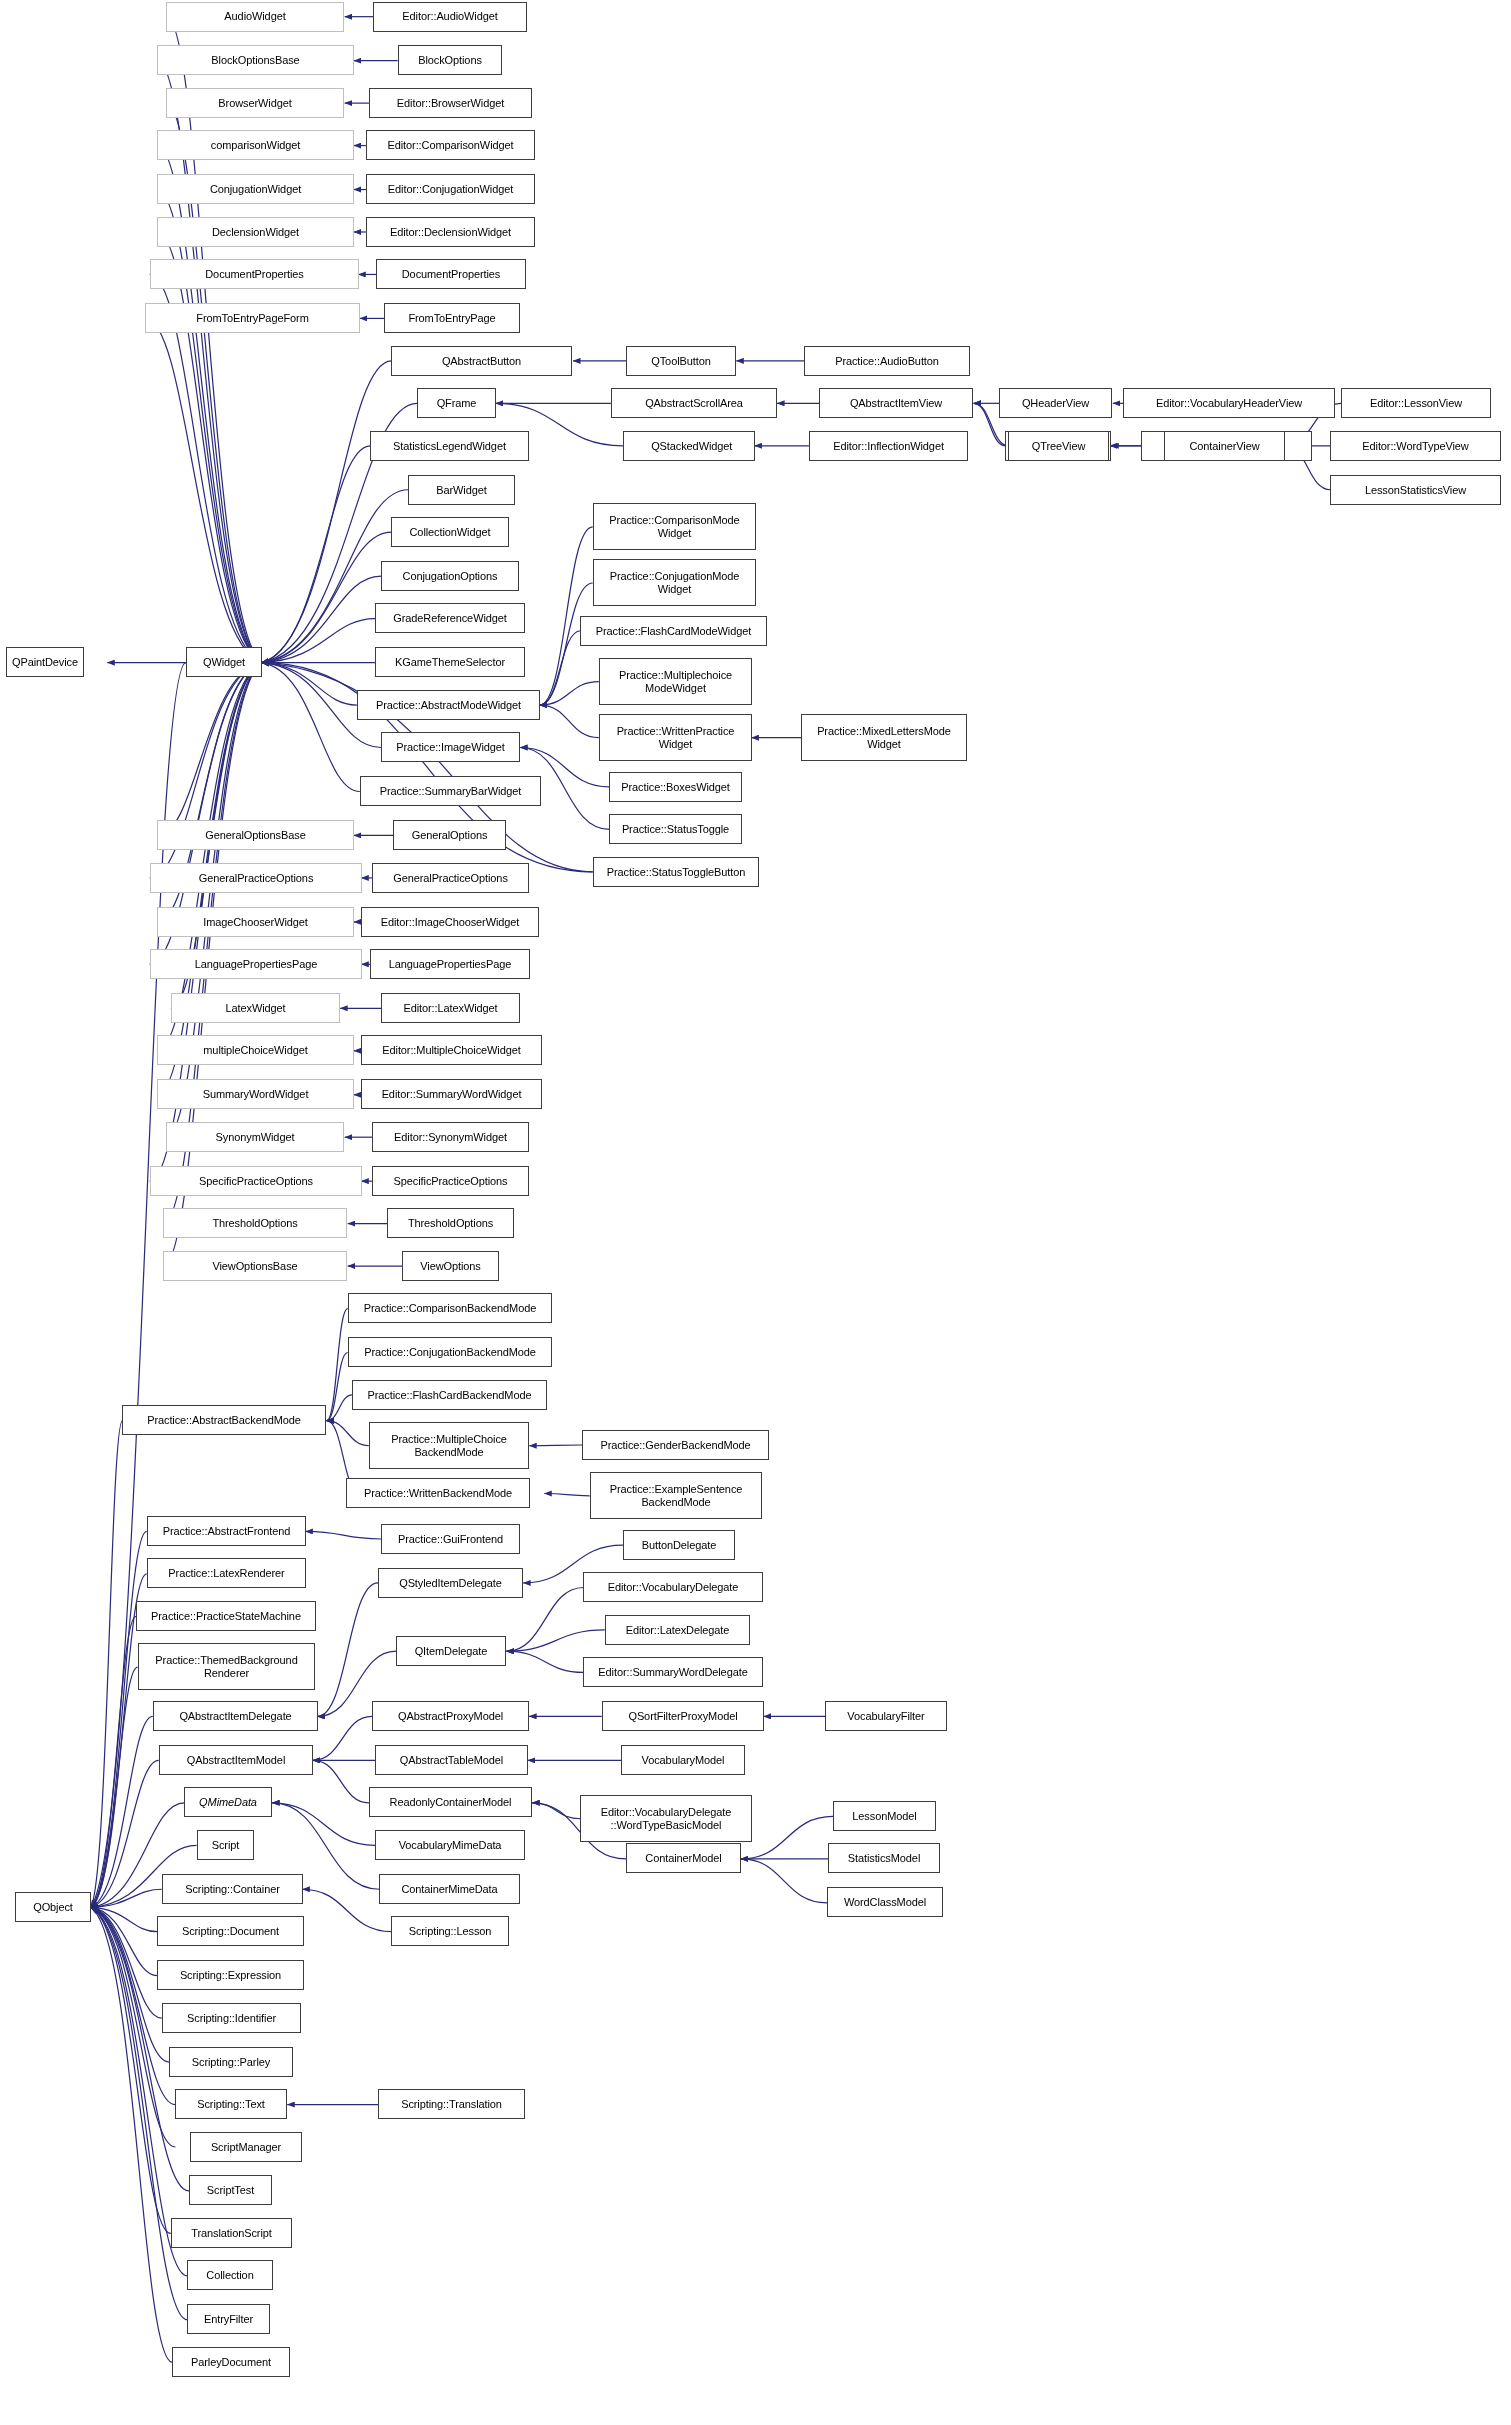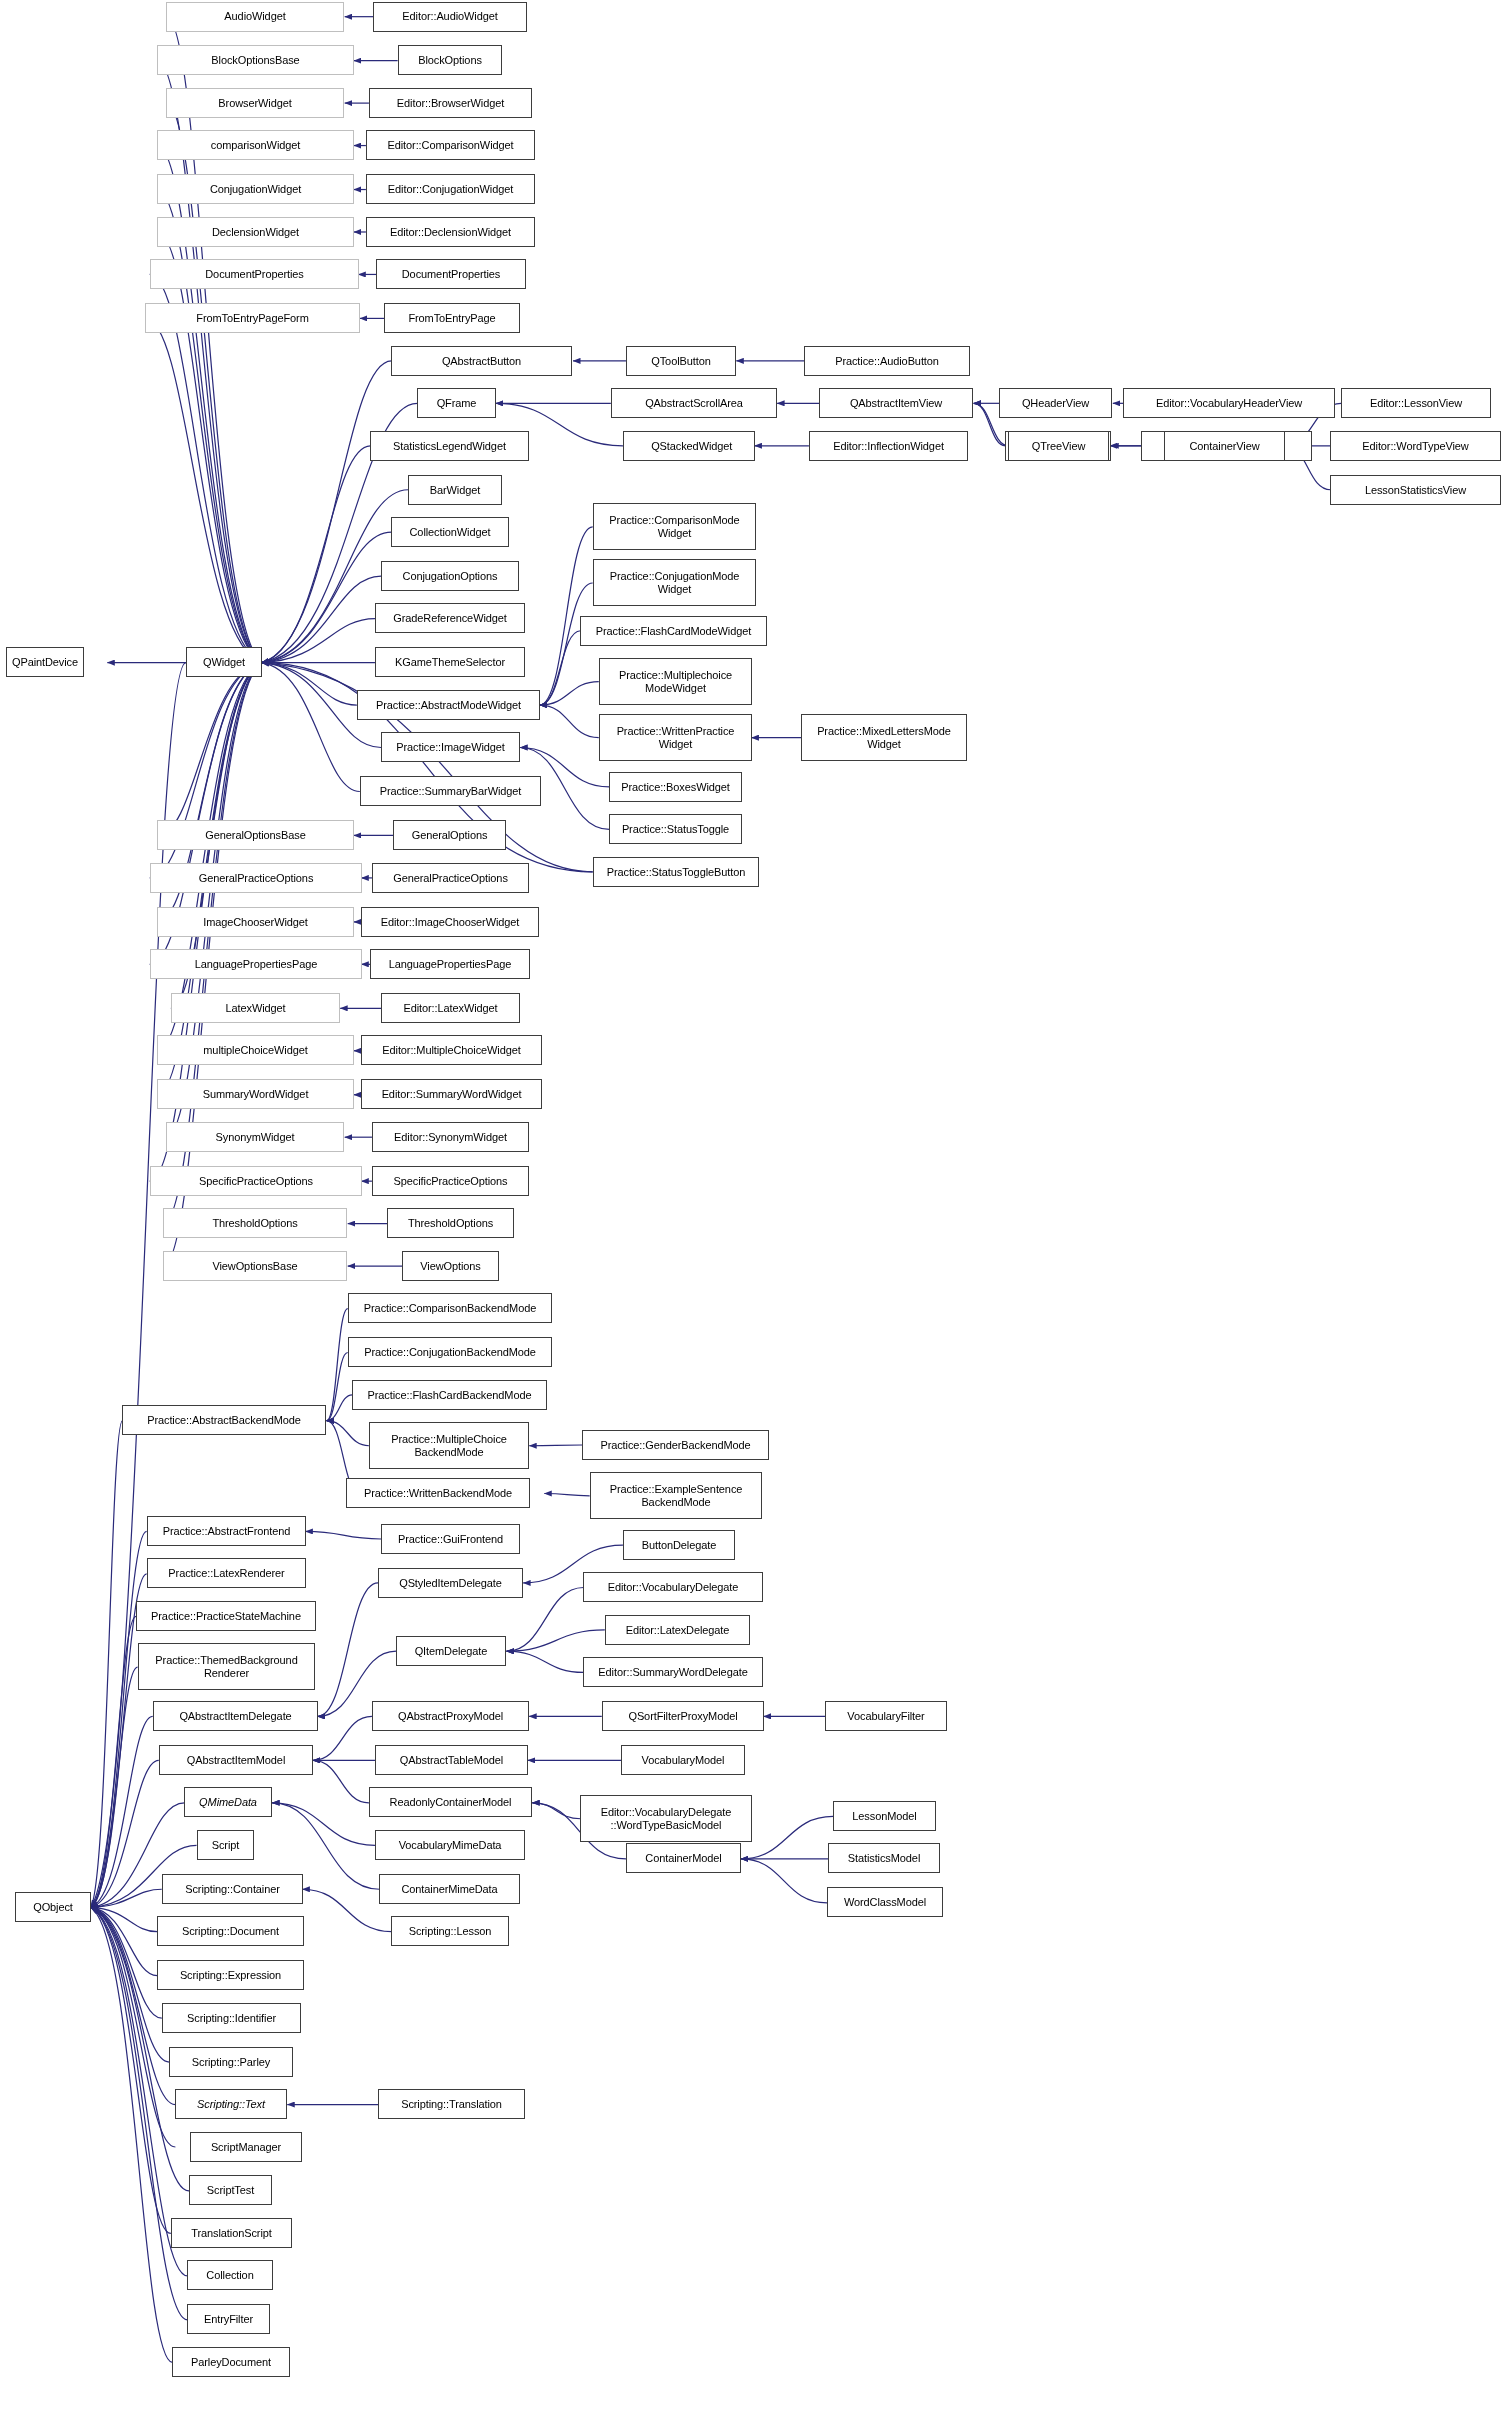--- a/index.html
+++ b/index.html
@@ -205,21 +205,21 @@
       <div class="node dark" style="left: 1005px; top: 431px; width: 106px; height: 30px;"><span>QTableView</span></div>
       <div class="node dark" style="left: 1141px; top: 431px; width: 171px; height: 30px;"><span>Editor::VocabularyView</span></div>
       <div class="node dark" style="left: 1341px; top: 388px; width: 150px; height: 30px;"><span>Editor::LessonView</span></div>
       <div class="node dark" style="left: 370px; top: 431px; width: 159px; height: 30px;"><span>StatisticsLegendWidget</span></div>
       <div class="node dark" style="left: 623px; top: 431px; width: 132px; height: 30px; padding-left: 8px;"><span>QStackedWidget</span></div>
       <div class="node dark" style="left: 809px; top: 431px; width: 159px; height: 30px;"><span>Editor::InflectionWidget</span></div>
       <div class="node dark" style="left: 1008px; top: 431px; width: 101px; height: 30px;"><span>QTreeView</span></div>
       <div class="node dark" style="left: 1164px; top: 431px; width: 121px; height: 30px;"><span>ContainerView</span></div>
       <div class="node dark" style="left: 1330px; top: 431px; width: 171px; height: 30px;"><span>Editor::WordTypeView</span></div>
       <div class="node dark" style="left: 1330px; top: 475px; width: 171px; height: 30px;"><span>LessonStatisticsView</span></div>
-      <div class="node dark" style="left: 408px; top: 475px; width: 94px; height: 30px;"><span>BarWidget</span></div>
+      <div class="node dark" style="left: 408px; top: 475px; width: 107px; height: 30px;"><span>BarWidget</span></div>
       <div class="node dark" style="left: 391px; top: 517px; width: 118px; height: 30px;"><span>CollectionWidget</span></div>
       <div class="node dark" style="left: 381px; top: 561px; width: 138px; height: 30px;"><span>ConjugationOptions</span></div>
       <div class="node dark" style="left: 375px; top: 603px; width: 150px; height: 30px;"><span>GradeReferenceWidget</span></div>
       <div class="node dark" style="left: 375px; top: 647px; width: 150px; height: 30px;"><span>KGameThemeSelector</span></div>
       <div class="node dark" style="left: 357px; top: 690px; width: 183px; height: 30px;"><span>Practice::AbstractModeWidget</span></div>
       <div class="node dark" style="left: 381px; top: 732px; width: 139px; height: 30px;"><span>Practice::ImageWidget</span></div>
       <div class="node dark" style="left: 360px; top: 776px; width: 181px; height: 30px;"><span>Practice::SummaryBarWidget</span></div>
       <div class="node dark" style="left: 186px; top: 647px; width: 76px; height: 30px;"><span>QWidget</span></div>
       <div class="node dark" style="left: 6px; top: 647px; width: 78px; height: 30px;"><span>QPaintDevice</span></div>
       <div class="node dark" style="left: 15px; top: 1892px; width: 76px; height: 30px;"><span>QObject</span></div>
@@ -298,21 +298,21 @@
       <div class="node dark" style="left: 828px; top: 1843px; width: 112px; height: 30px;"><span>StatisticsModel</span></div>
       <div class="node dark" style="left: 197px; top: 1830px; width: 57px; height: 30px;"><span>Script</span></div>
       <div class="node dark" style="left: 379px; top: 1874px; width: 141px; height: 30px;"><span>ContainerMimeData</span></div>
       <div class="node dark" style="left: 827px; top: 1887px; width: 116px; height: 30px;"><span>WordClassModel</span></div>
       <div class="node dark" style="left: 162px; top: 1874px; width: 141px; height: 30px;"><span>Scripting::Container</span></div>
       <div class="node dark" style="left: 391px; top: 1916px; width: 118px; height: 30px;"><span>Scripting::Lesson</span></div>
       <div class="node dark" style="left: 157px; top: 1916px; width: 147px; height: 30px;"><span>Scripting::Document</span></div>
       <div class="node dark" style="left: 157px; top: 1960px; width: 147px; height: 30px;"><span>Scripting::Expression</span></div>
       <div class="node dark" style="left: 162px; top: 2003px; width: 139px; height: 30px;"><span>Scripting::Identifier</span></div>
       <div class="node dark" style="left: 169px; top: 2047px; width: 124px; height: 30px;"><span>Scripting::Parley</span></div>
-      <div class="node dark" style="left: 175px; top: 2089px; width: 112px; height: 30px; font-style: italic;"><span>Scripting::Text</span></div>
+      <div class="node dark" style="left: 175px; top: 2089px; width: 112px; height: 30px;"><span>Scripting::Text</span></div>
       <div class="node dark" style="left: 378px; top: 2089px; width: 147px; height: 30px;"><span>Scripting::Translation</span></div>
       <div class="node dark" style="left: 190px; top: 2132px; width: 112px; height: 30px;"><span>ScriptManager</span></div>
       <div class="node dark" style="left: 189px; top: 2175px; width: 83px; height: 30px;"><span>ScriptTest</span></div>
       <div class="node dark" style="left: 171px; top: 2218px; width: 121px; height: 30px;"><span>TranslationScript</span></div>
       <div class="node dark" style="left: 187px; top: 2260px; width: 86px; height: 30px;"><span>Collection</span></div>
       <div class="node dark" style="left: 187px; top: 2304px; width: 83px; height: 30px;"><span>EntryFilter</span></div>
       <div class="node dark" style="left: 172px; top: 2347px; width: 118px; height: 30px;"><span>ParleyDocument</span></div>
     </div>
 </div>
 

